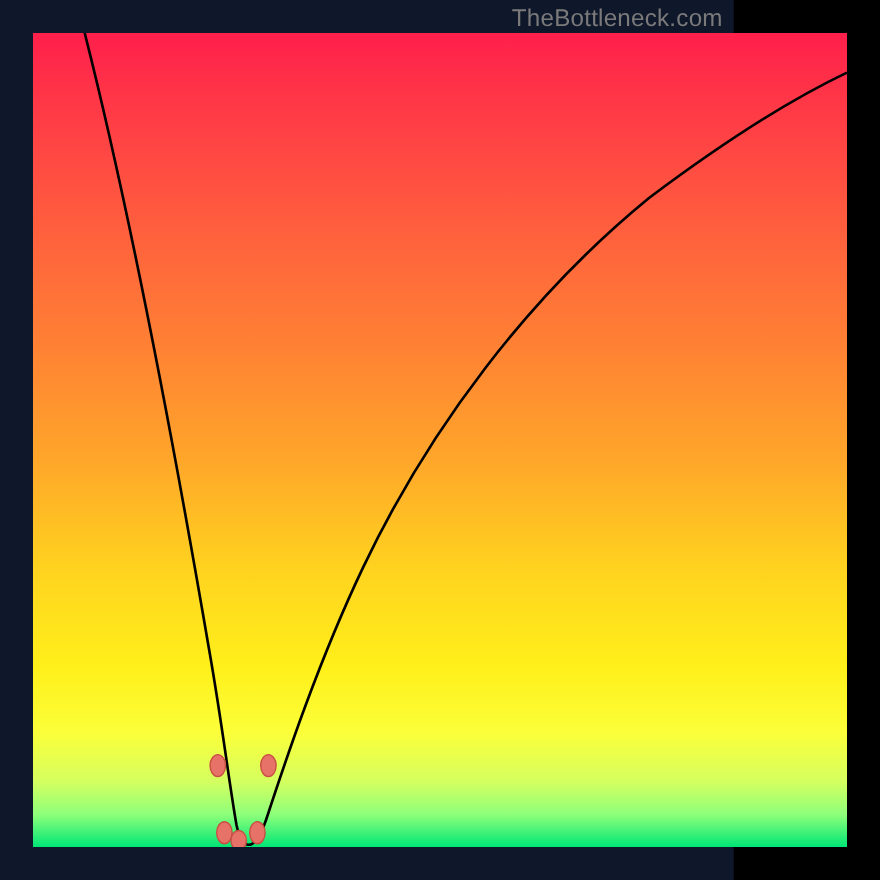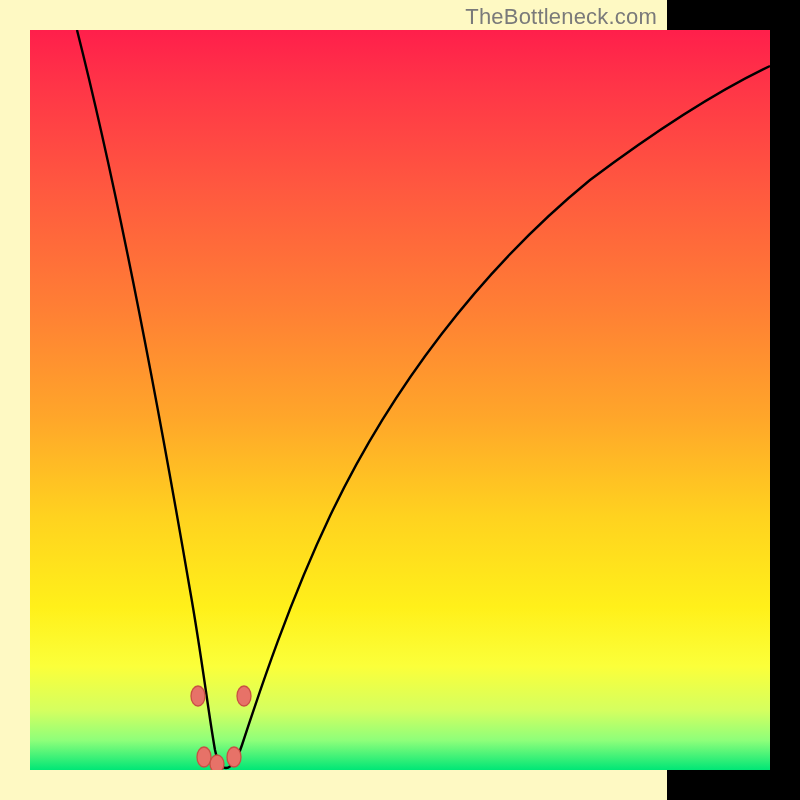--- a/index.html
+++ b/index.html
@@ -8,21 +8,21 @@
     width: 800px;
     height: 800px;
     background: #000000;
     overflow: hidden;
     font-family: Arial, Helvetica, sans-serif;
   }
   .stage {
     position: relative;
     width: 667px;
     height: 800px;
-    background: #fef9c3;
+    background: #0f172a;
   }
   .plot-area {
     position: absolute;
     left: 30px;
     top: 30px;
     width: 740px;
     height: 740px;
     overflow: hidden;
   }
   .gradient {

